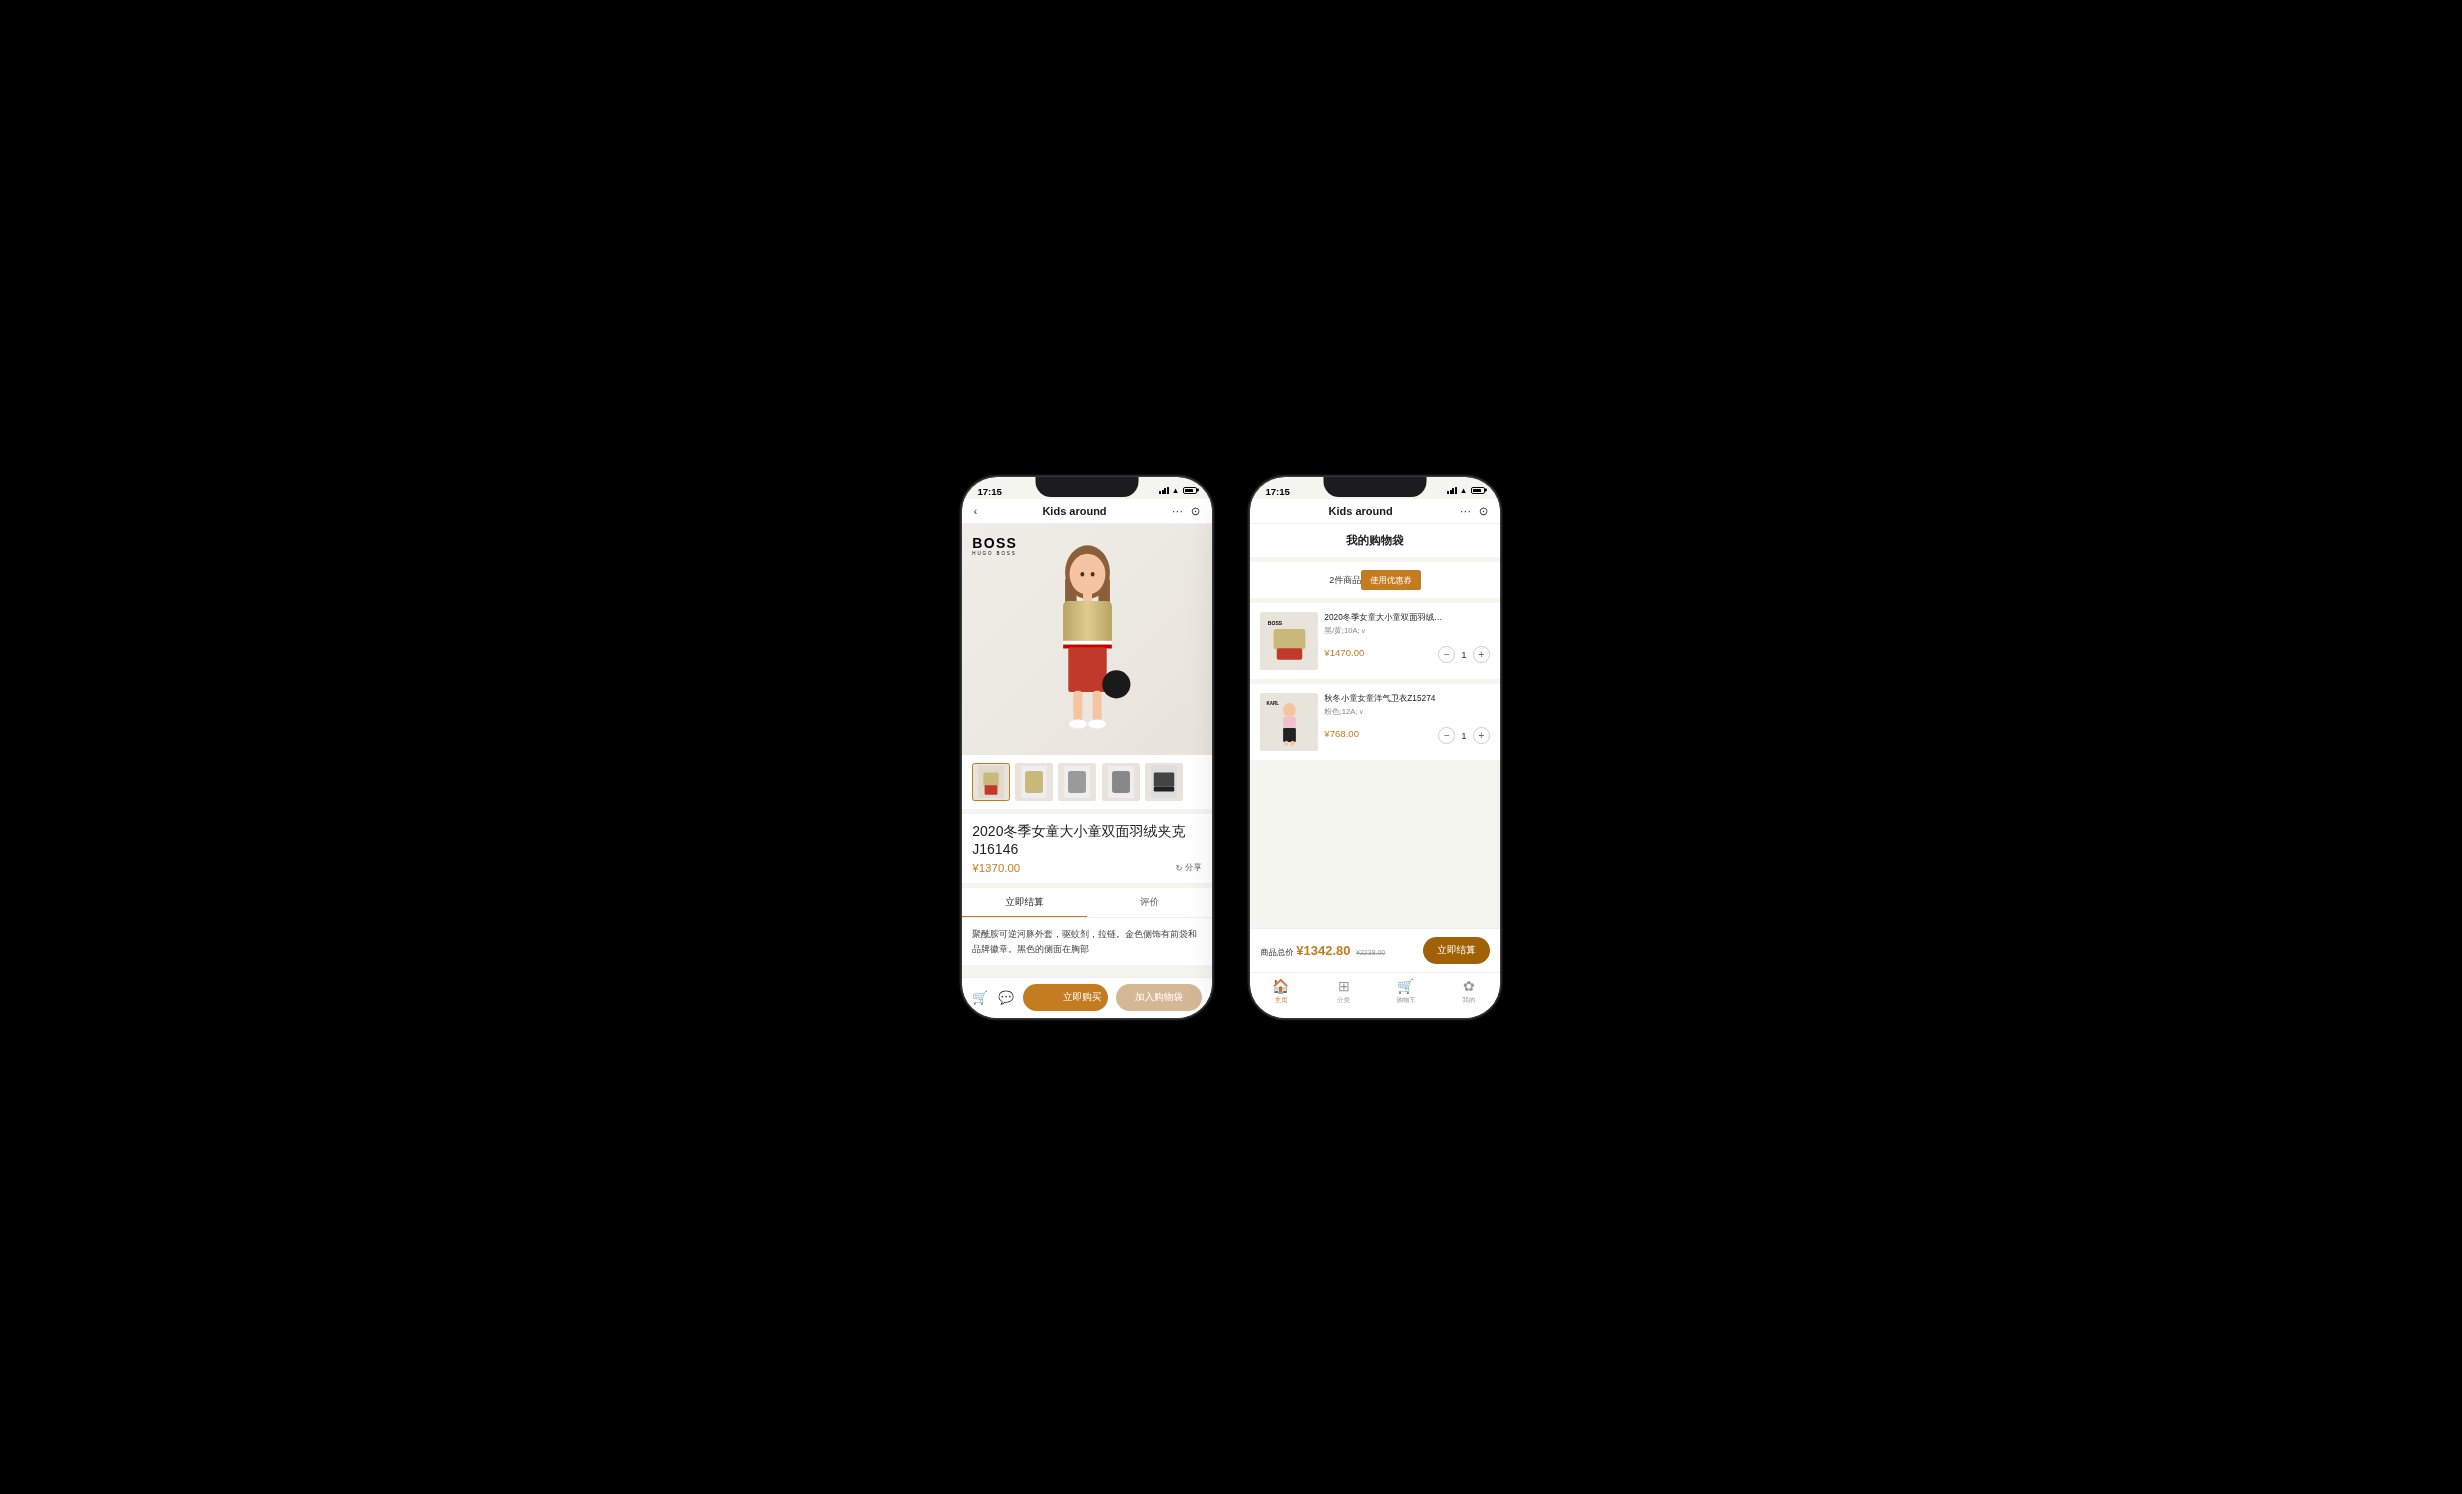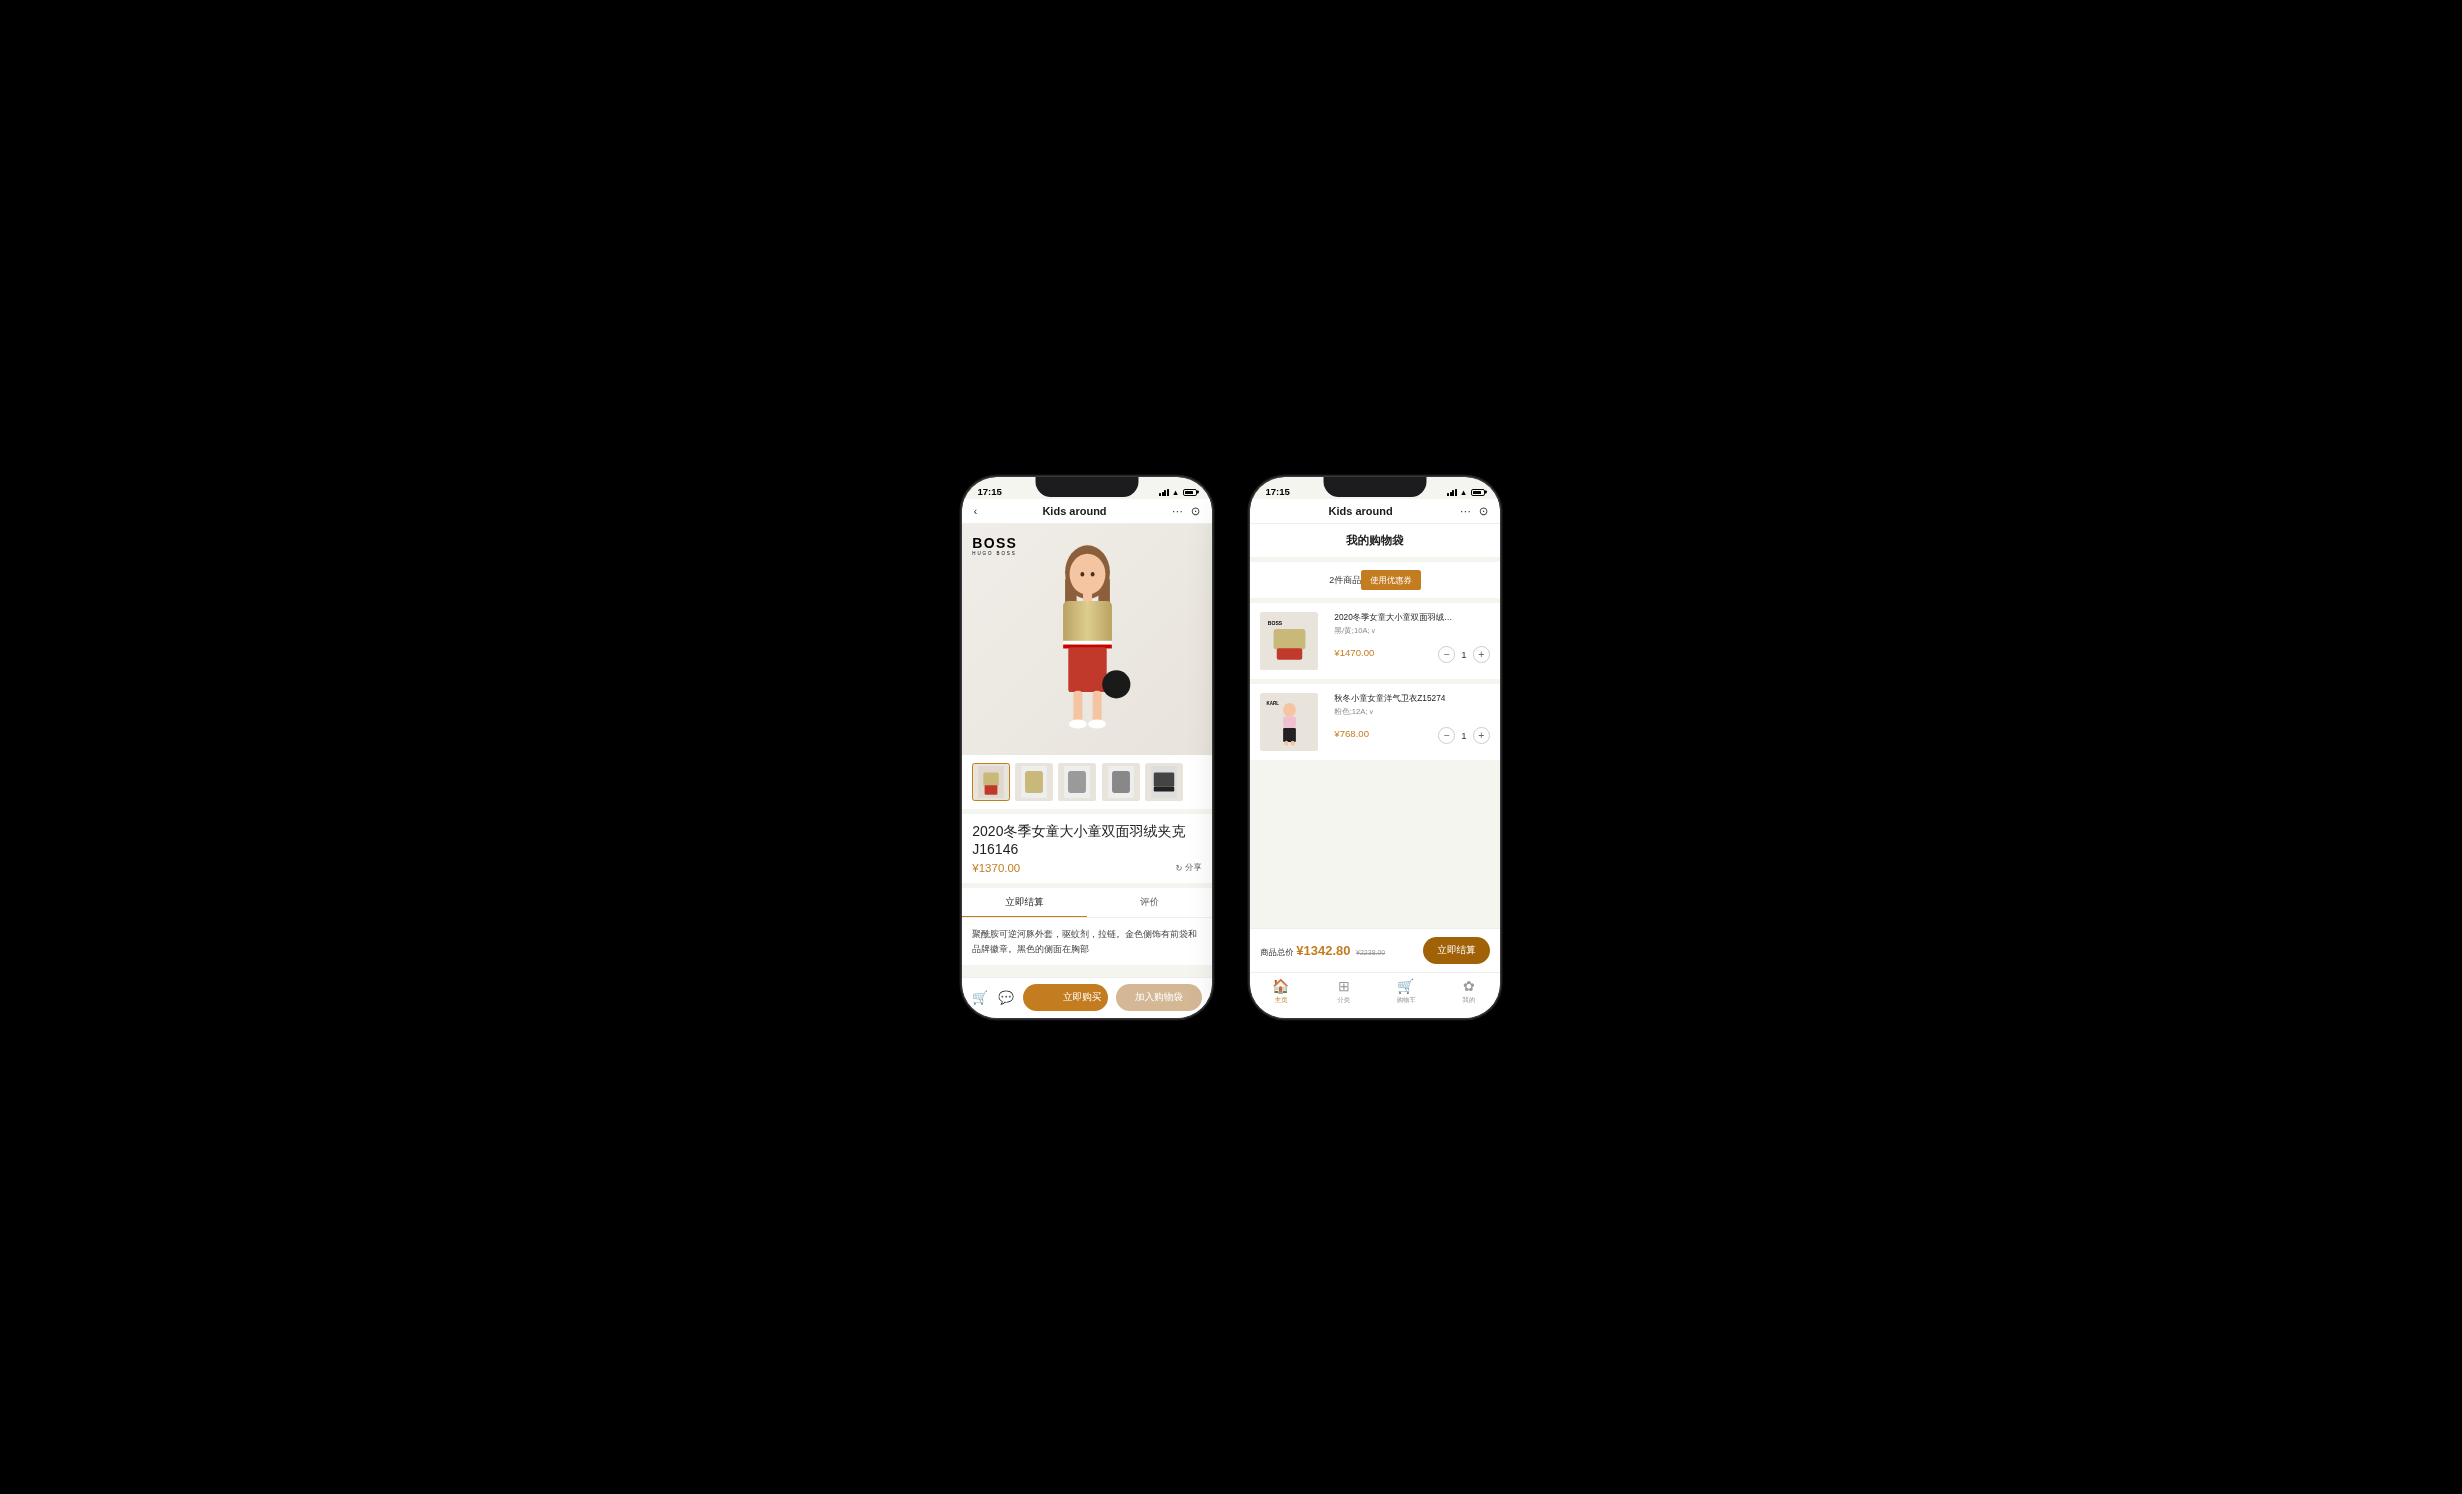--- a/index.html
+++ b/index.html
@@ -49,21 +49,21 @@
       height: 20.5px;
       background: #1c1c1e;
       border-radius: 0 0 15.4px 15.4px;
       z-index: 100;
     }
 
     
     .status-bar {
       display: flex;
       justify-content: space-between;
-      align-items: flex-end;
+      align-items: flex-start;
       padding: 9px 15.4px 2.6px;
       font-size: 8.3px;
       font-weight: 600;
       color: #000;
       z-index: 10;
       background: transparent;
     }
     .status-bar .time { font-weight: 700; font-size: 9.6px; }
     .status-icons { display: flex; gap: 3.2px; align-items: center; }
     .signal-bar {
@@ -302,21 +302,21 @@
       font-size: 8.3px;
       cursor: pointer;
     }
 
     
     .cart-item {
       display: flex;
       background: #fff;
       margin-top: 5.1px;
       padding: 9px 10.3px;
-      gap: 16px;
+      gap: 6px;
       align-items: flex-start;
     }
     .cart-item-img {
       width: 58px; height: 58px;
       background: #e8e4dc;
       border-radius: 2.6px;
       flex-shrink: 0;
       display: flex;
       align-items: center;
       justify-content: center;

